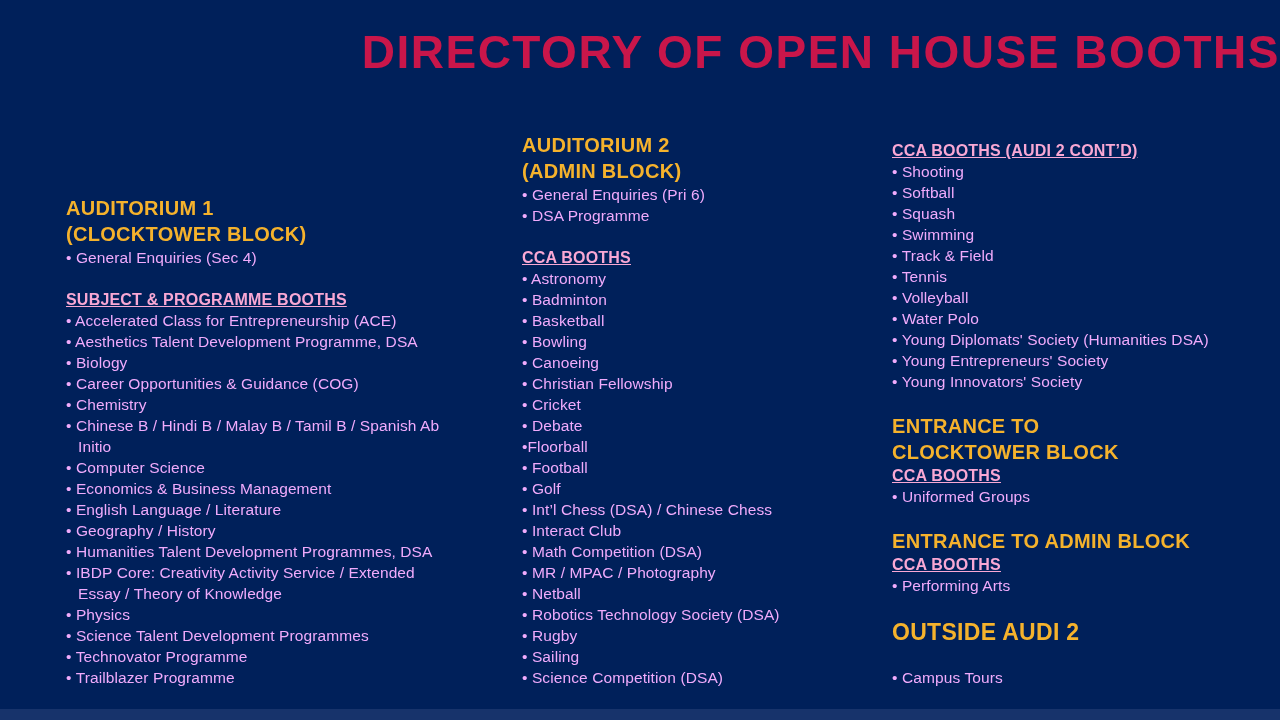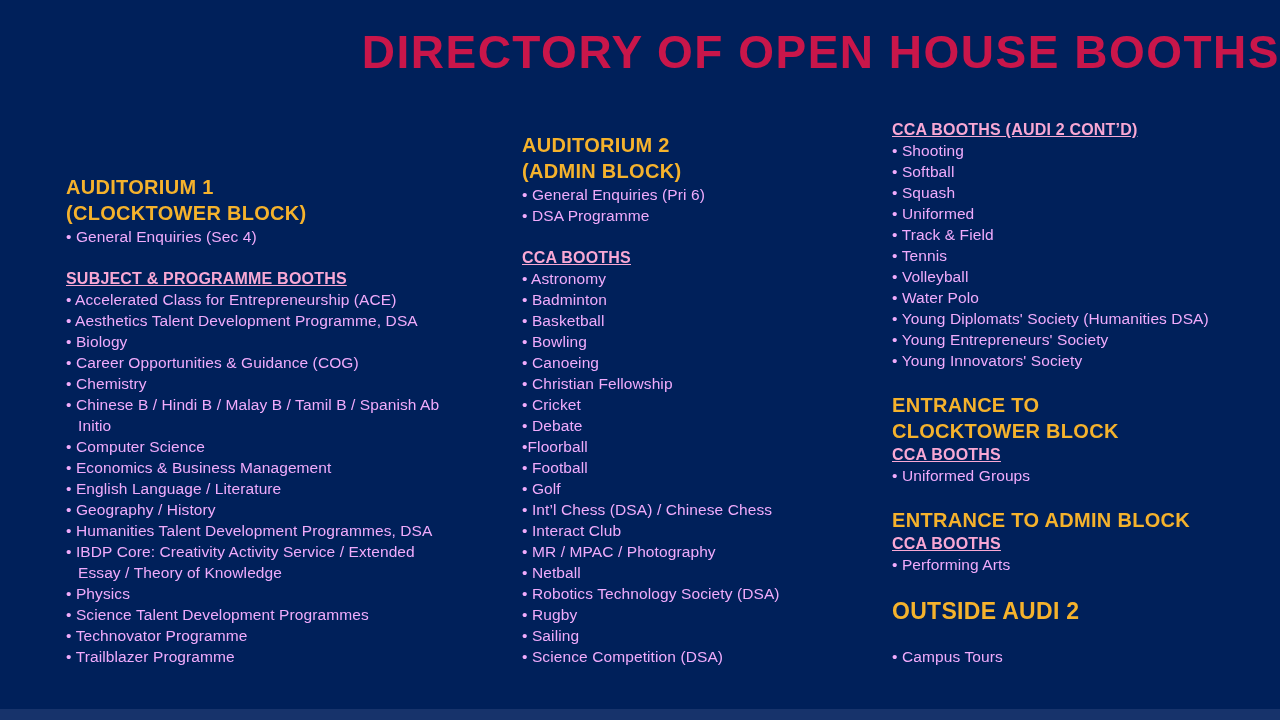--- a/index.html
+++ b/index.html
@@ -117,35 +117,36 @@
           <div class="item">• Bowling</div>
           <div class="item">• Canoeing</div>
           <div class="item">• Christian Fellowship</div>
           <div class="item">• Cricket</div>
           <div class="item">• Debate</div>
           <div class="item">•Floorball</div>
           <div class="item">• Football</div>
           <div class="item">• Golf</div>
           <div class="item">• Int’l Chess (DSA) / Chinese Chess</div>
           <div class="item">• Interact Club</div>
+          <div class="item">• Math Competition (DSA)</div>
           <div class="item">• MR / MPAC / Photography</div>
           <div class="item">• Netball</div>
           <div class="item">• Robotics Technology Society (DSA)</div>
           <div class="item">• Rugby</div>
           <div class="item">• Sailing</div>
           <div class="item">• Science Competition (DSA)</div>
         </section>
       </div>
     <div class="col col-3">
         <section class="section">
           <div class="subheading">CCA BOOTHS (AUDI 2 CONT’D)</div>
           <div class="item">• Shooting</div>
           <div class="item">• Softball</div>
           <div class="item">• Squash</div>
-          <div class="item">• Uniformed</div>
+          <div class="item">• Swimming</div>
           <div class="item">• Track &amp; Field</div>
           <div class="item">• Tennis</div>
           <div class="item">• Volleyball</div>
           <div class="item">• Water Polo</div>
           <div class="item">• Young Diplomats' Society (Humanities DSA)</div>
           <div class="item">• Young Entrepreneurs' Society</div>
           <div class="item">• Young Innovators' Society</div>
         </section>
         <section class="section">
           <div class="heading">ENTRANCE TO</div>

